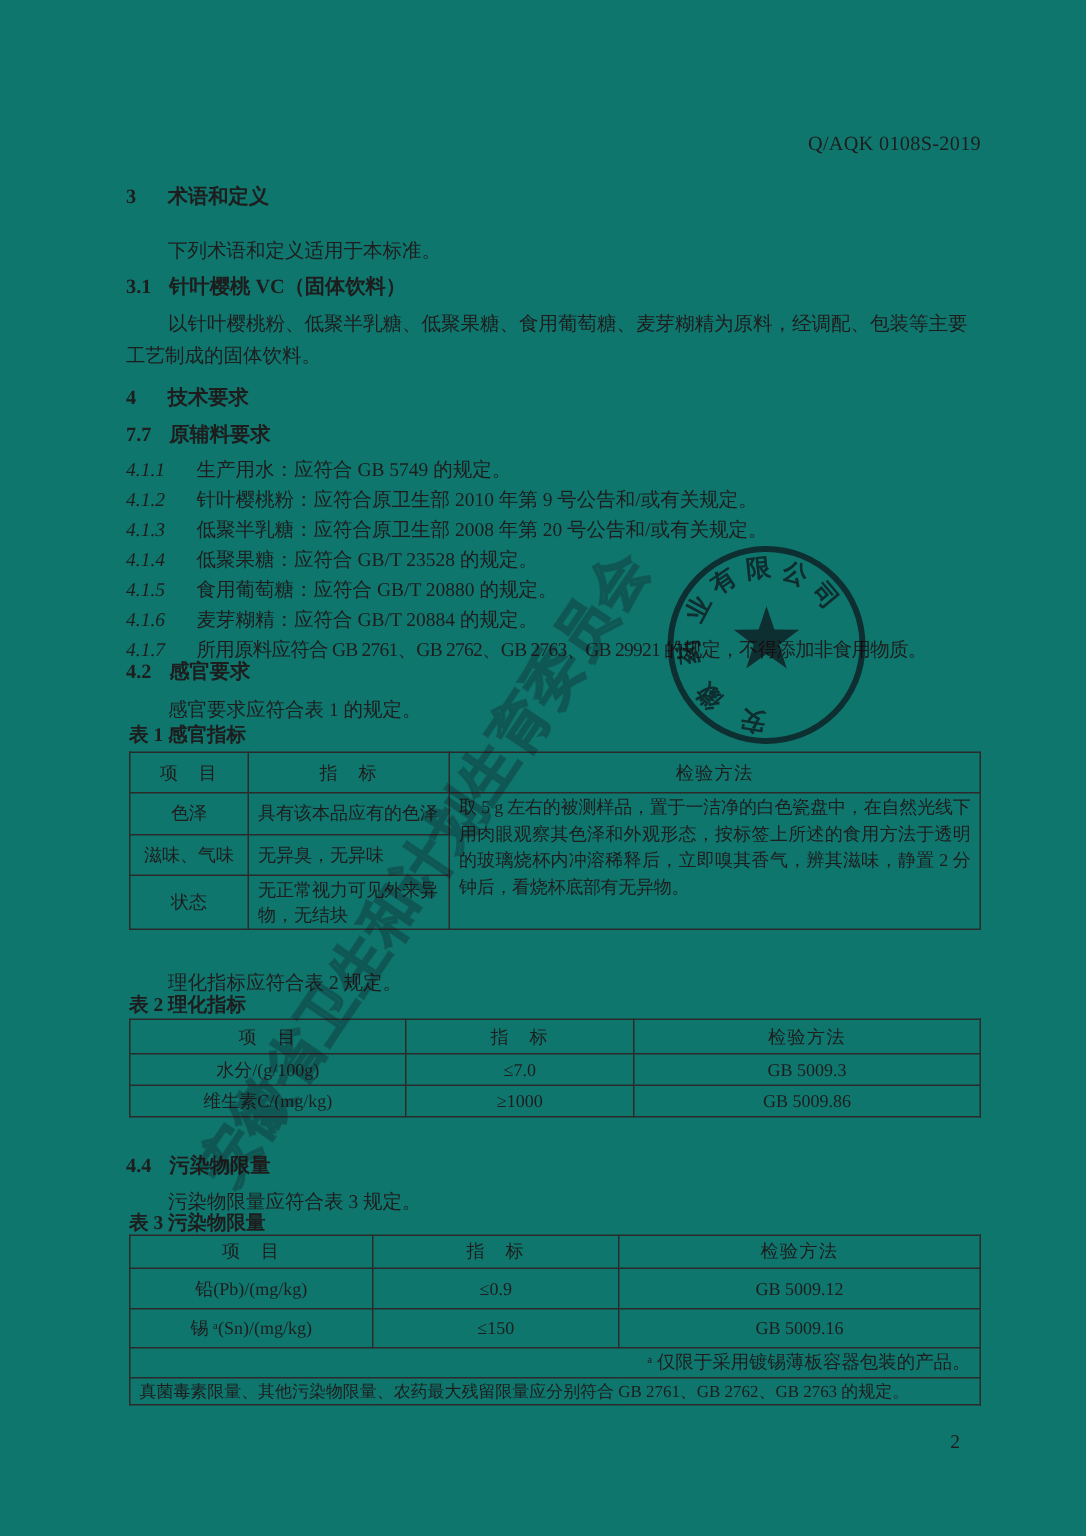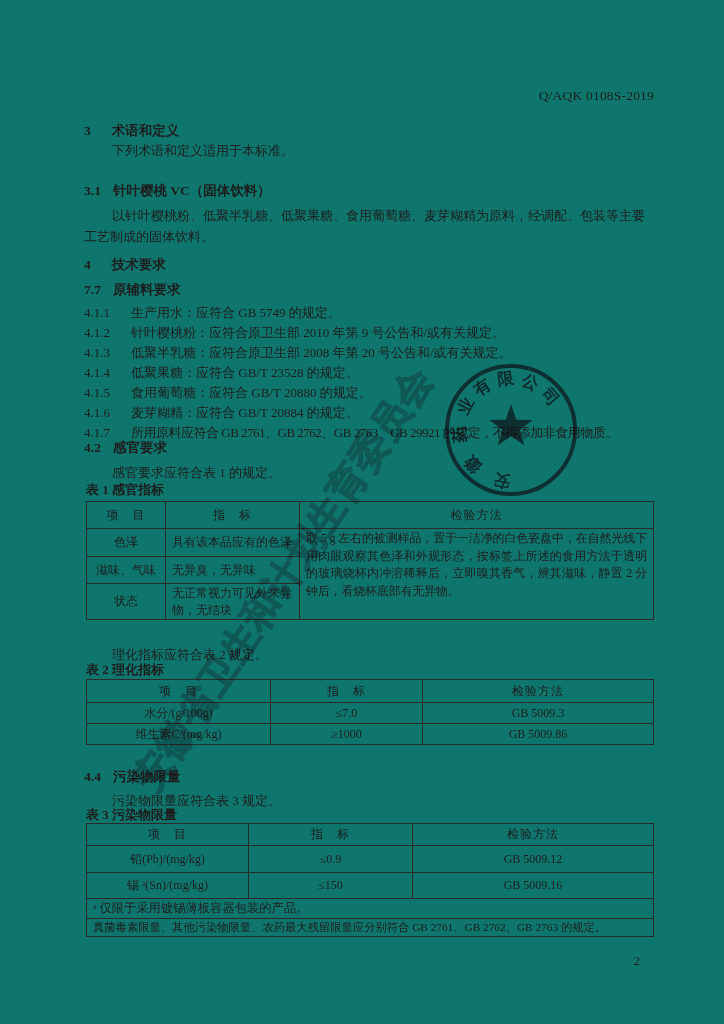--- a/index.html
+++ b/index.html
@@ -28,21 +28,21 @@
   .hnum { margin-right: 12px; }
   .hnum.w1 { margin-right: 21px; }
 
   .para {
     left: 84px; width: 570px;
     text-indent: 28px; line-height: 21px;
   }
 
   .items { left: 84px; width: 640px; }
   .item { display: flex; height: 20px; line-height: 20px; }
-  .item .inum { flex: 0 0 47px; }
+  .item .inum { flex: 0 0 47px; font-style: italic; }
   .item .itext { white-space: nowrap; }
   .item .itext.tight7 { letter-spacing: -0.5px; }
 
   .tbl-title {
     left: 86px; width: 568px;
     text-align: left; font-weight: 700; font-size: 13px;
   }
 
   table.doc {
     position: absolute; left: 86px; width: 568px;
@@ -58,21 +58,21 @@
     overflow: hidden;
   }
   table.doc th { text-align: center; letter-spacing: 1px; }
   td.c-left   { text-align: center;  vertical-align: middle; padding-left: 8px; }
   td.c-center { text-align: center; vertical-align: middle; }
   td.method-cell {
     text-align: justify; vertical-align: top;
     padding: 3px 9px 2px 9px; line-height: 17.6px; letter-spacing: -0.2px;
   }
   td.spec-t1 { padding: 1px 2px 1px 6px; line-height: 16.5px; vertical-align: middle; }
-  td.note-a { text-align: left; padding-left: 8px; font-size: 12.3px; }
+  td.note-a { text-align: right; padding-left: 8px; font-size: 12.3px; }
   td.note-b { text-align: left; padding-left: 8px; font-size: 11.3px; }
   td.tight { letter-spacing: -0.6px; }
 
   .page-num { top: 953px; right: 84px; font-size: 13px; }
 
   
   .seal {
     left: 441px; top: 360px; width: 140px; height: 140px;
     opacity: .88; mix-blend-mode: multiply; pointer-events: none;
   }
@@ -97,21 +97,21 @@
 <body>
 
 <div class="page">
 
   <div class="abs doc-code">Q/AQK 0108S-2019</div>
 
   <div class="abs heading" style="top:122px">
     <span class="hnum w1">3</span>
     <span>术语和定义</span>
   </div>
-  <div class="abs para" style="top:140px">下列术语和定义适用于本标准。</div>
+  <div class="abs para" style="top:156px">下列术语和定义适用于本标准。</div>
 
   <div class="abs heading" style="top:182px">
     <span class="hnum">3.1</span>
     <span>针叶樱桃 VC（固体饮料）</span>
   </div>
   <div class="abs para" style="top:205px">以针叶樱桃粉、低聚半乳糖、低聚果糖、食用葡萄糖、麦芽糊精为原料，经调配、包装等主要工艺制成的固体饮料。</div>
 
   <div class="abs heading" style="top:256px">
     <span class="hnum w1">4</span>
     <span>技术要求</span>

